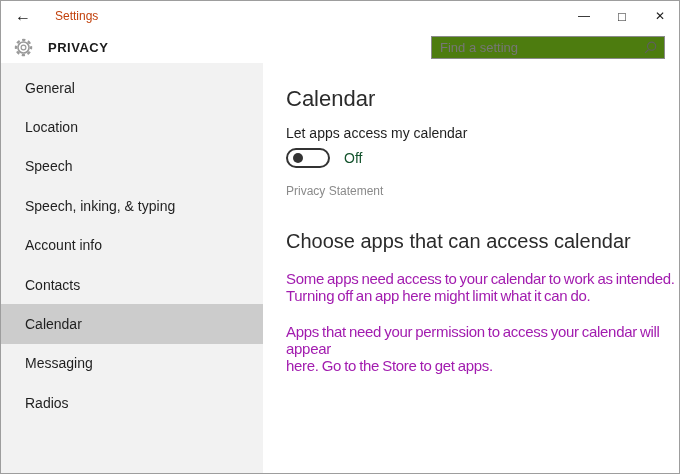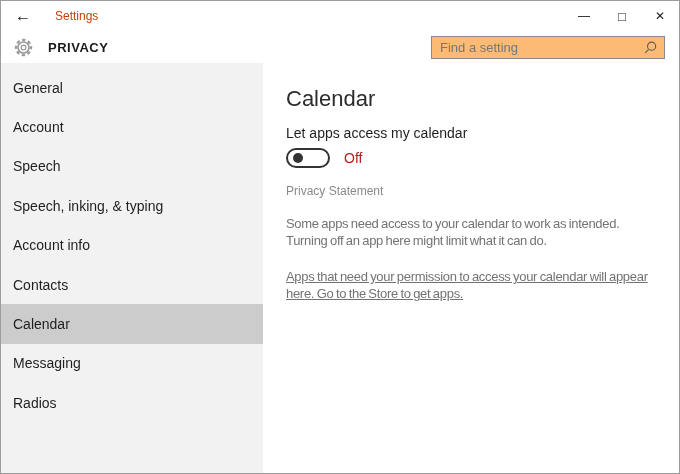--- a/index.html
+++ b/index.html
@@ -25,68 +25,68 @@
   .ctrl-max{ font-size:13px; }
   .ctrl-close{ font-size:12px; }
 
   
   .header{ height:32px; flex-shrink:0; display:flex; align-items:center;justify-content:center; }
   .gear{ margin-left:13px; display:block; }
   .page-title{ margin-left:15px; font-size:13px; font-weight:bold; letter-spacing:.5px; color:#1a1a1a; }
   .searchbox{
     margin-left:auto; margin-right:14px;
     width:234px; height:23px;
-    border:1px solid #8a8a8a; background:#fdba74;
+    border:1px solid #8a8a8a; background:#4d7c0f;
     display:flex; align-items:center;
   }
   .searchbox input{
     flex:1; border:none; outline:none; background:transparent;
     font-family:"Liberation Sans", sans-serif;
     font-size:13px; color:#1f1f1f; padding-left:8px;
   }
   .searchbox input::placeholder{ color:#767676; opacity:1; }
   .search-icon{ margin-right:7px; display:block; }
 
   
   .body{ flex:1; display:flex; min-height:0; }
 
   .sidebar{ width:262px; flex-shrink:0; background:#f2f2f2; padding-top:5px; }
   .side-item{
     height:39.4px; display:flex; align-items:center;
-    padding-left:12px; font-size:14px; color:#1f1f1f; cursor:default;
+    padding-left:24px; font-size:14px; color:#1f1f1f; cursor:default;
   }
   .side-item.selected{ background:#cccccc; }
 
   .content{ flex:1; background:#fff; padding:23px 0 0 23px; overflow:hidden; }
 
   .section-title{ font-size:22px; font-weight:300; color:#2b2b2b; line-height:26px; }
   .toggle-label{ margin-top:13px; font-size:14px; color:#1f1f1f; line-height:17px; }
 
   .toggle-row{ margin-top:6px; display:flex; align-items:center; height:20px; }
   .toggle-track{
     width:44px; height:20px; border:2px solid #333; border-radius:10px;
     position:relative; background:#fff; cursor:default;
   }
   .toggle-knob{
     width:10px; height:10px; border-radius:50%; background:#333;
     position:absolute; left:5px; top:3px;
   }
-  .toggle-state{ margin-left:14px; font-size:14px; color:#b91c1c; }
+  .toggle-state{ margin-left:14px; font-size:14px; color:#14532d; }
 
   .privacy-link{ margin-top:16px; font-size:12px; color:#8a8a8a; width:fit-content; cursor:default; }
 
   .choose-heading{ margin-top:31px; font-size:20px; font-weight:300; color:#2b2b2b; line-height:24px; }
 
   .para{
-    font-size:13px; line-height:17px; color:#737373;
+    font-size:15px; line-height:17px; color:#a21caf;
     letter-spacing:-0.3px; word-spacing:-0.8px;
     white-space:pre-line; max-width:396px;
   }
   .para-1{ margin-top:17px; }
-  .para-2{ margin-top:19px;text-decoration:underline; }
+  .para-2{ margin-top:19px; }
 </style>
 </head>
 <body>
 
 <div class="window">
 
   <div class="titlebar">
     <div class="back-btn">←</div>
     <div class="win-title">Settings</div>
     <div class="win-controls">
@@ -109,21 +109,21 @@
         <circle cx="8.2" cy="5.6" r="4.4" stroke="#5f5f5f" stroke-width="1.2"></circle>
         <line x1="4.8" y1="9.2" x2="1.2" y2="12.8" stroke="#5f5f5f" stroke-width="1.2"></line>
       </svg>
     </div>
   </div>
 
   <div class="body">
 
     <div class="sidebar">
       <div class="side-item">General</div>
-      <div class="side-item">Account</div>
+      <div class="side-item">Location</div>
       <div class="side-item">Speech</div>
       <div class="side-item">Speech, inking, &amp; typing</div>
       <div class="side-item">Account info</div>
       <div class="side-item">Contacts</div>
       <div class="side-item selected">Calendar</div>
       <div class="side-item">Messaging</div>
       <div class="side-item">Radios</div>
     </div>
 
     <div class="content">
@@ -133,20 +133,21 @@
 
       <div class="toggle-row">
         <div class="toggle-track">
           <div class="toggle-knob"></div>
         </div>
         <div class="toggle-state">Off</div>
       </div>
 
       <div class="privacy-link">Privacy Statement</div>
 
+      <div class="choose-heading">Choose apps that can access calendar</div>
 
       <div class="para para-1">Some apps need access to your calendar to work as intended.
 Turning off an app here might limit what it can do.</div>
       <div class="para para-2">Apps that need your permission to access your calendar will appear
 here. Go to the Store to get apps.</div>
     </div>
 
   </div>
 </div>
 

